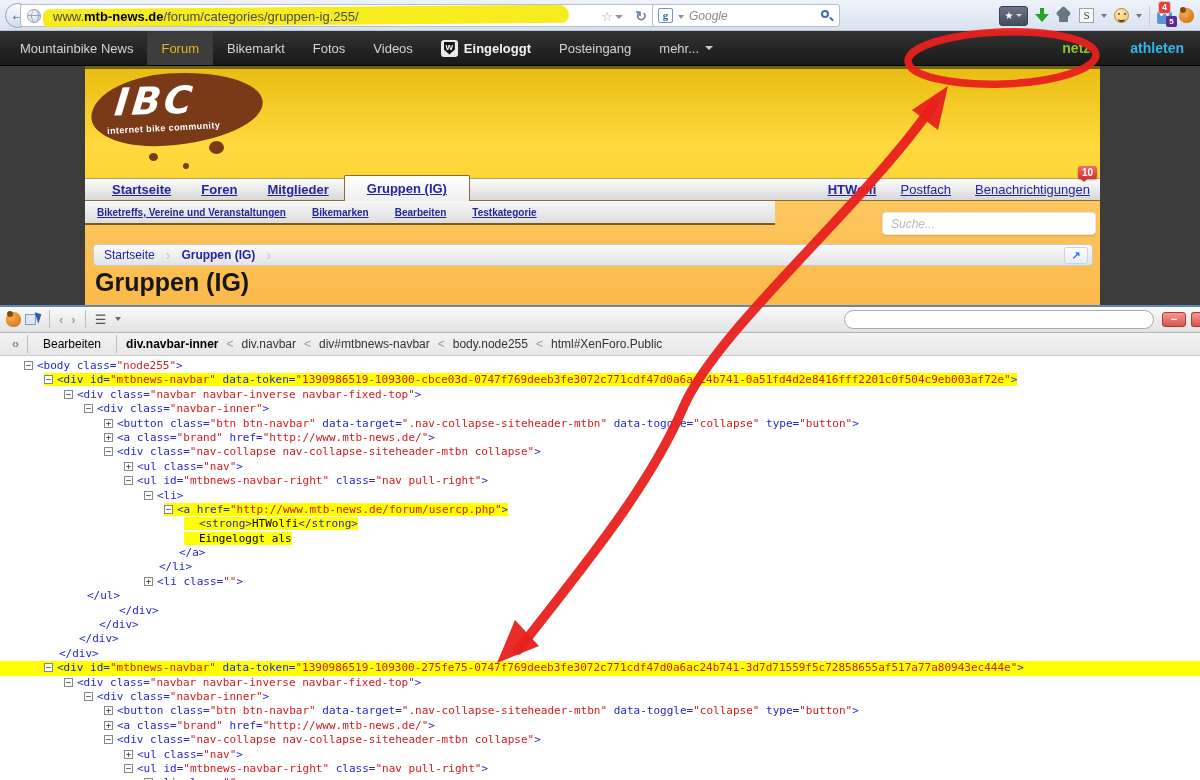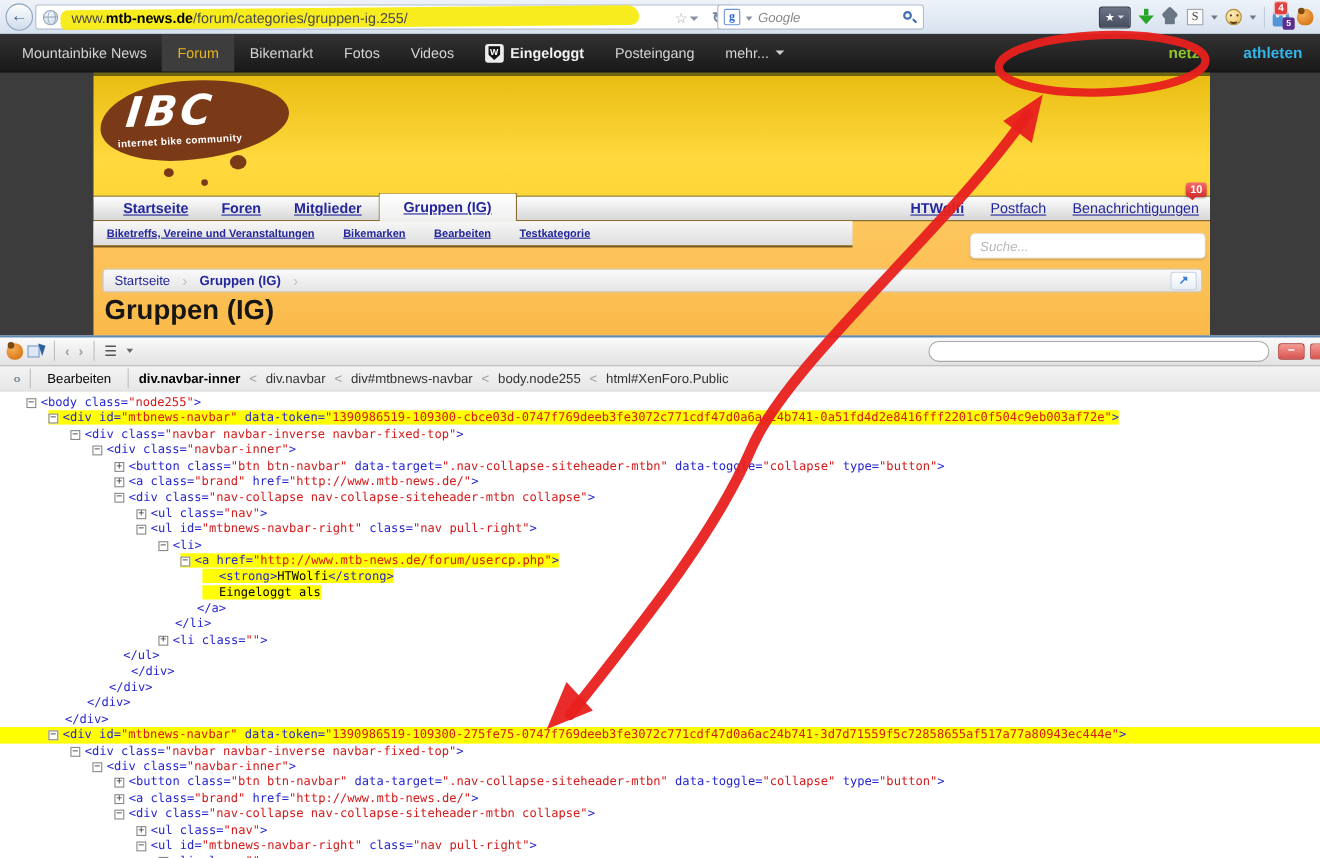--- a/index.html
+++ b/index.html
@@ -6,21 +6,21 @@
   html,body { width:1200px; height:780px; overflow:hidden; background:#3c3c3c;
               font-family:"Liberation Sans", sans-serif; }
   #page { position:relative; width:1200px; height:780px; background:#3c3c3c; }
 
   
   #chrome { position:absolute; left:0; top:0; width:1200px; height:31px;
             background:linear-gradient(#eef3fa,#d8e2ef); border-bottom:1px solid #b9c6d8; }
   .backbtn { position:absolute; left:5px; top:3px; width:25px; height:25px; border-radius:50%;
              background:linear-gradient(#fdfefe,#cfdceb); border:1px solid #8fa3bd;
              text-align:center; line-height:22px; color:#3c5a85; font-size:15px; font-weight:bold; }
-  .urlbar { position:absolute; left:32px; top:4px; width:636px; height:23px; background:#fff;
+  .urlbar { position:absolute; left:20px; top:4px; width:636px; height:23px; background:#fff;
             border:1px solid #b4bdc9; border-radius:3px; }
   .globe { position:absolute; left:6px; top:4px; width:14px; height:14px; border-radius:50%;
            border:1px solid #93a5ba; background:radial-gradient(circle at 35% 30%, #f4f8fc, #c7d6e6); }
   .globe::before { content:""; position:absolute; left:0; right:0; top:5px; border-top:1px solid #93a5ba; }
   .globe::after  { content:""; position:absolute; left:3px; top:0; width:6px; height:12px;
                    border:1px solid #93a5ba; border-radius:50%; border-top:none; border-bottom:none; }
   .url-marker { position:absolute; left:22px; top:2px; width:526px; height:18px; background:#f6ea0b;
                 border-radius:9px 14px 10px 7px; transform:rotate(-0.5deg); opacity:.92; }
   .urltext { position:absolute; left:32px; top:4px; font-size:13px; color:#4a4a4a; white-space:nowrap; }
   .u2 { color:#000; font-weight:bold; }
@@ -372,21 +372,21 @@
         <div class="fb-row" style="padding-left: 104px;"><span><span class="twisty">−</span><span class="t">&lt;div class=</span><span class="v">"nav-collapse nav-collapse-siteheader-mtbn collapse"</span><span class="t">&gt;</span></span></div>
         <div class="fb-row" style="padding-left: 124px;"><span><span class="twisty">+</span><span class="t">&lt;ul class=</span><span class="v">"nav"</span><span class="t">&gt;</span></span></div>
         <div class="fb-row" style="padding-left: 124px;"><span><span class="twisty">−</span><span class="t">&lt;ul id=</span><span class="v">"mtbnews-navbar-right"</span><span class="t"> class=</span><span class="v">"nav pull-right"</span><span class="t">&gt;</span></span></div>
         <div class="fb-row" style="padding-left: 144px;"><span><span class="twisty">−</span><span class="t">&lt;li&gt;</span></span></div>
         <div class="fb-row" style="padding-left: 164px;"><span class="hl"><span class="twisty">−</span><span class="t">&lt;a href=</span><span class="v">"http://www.mtb-news.de/forum/usercp.php"</span><span class="t">&gt;</span></span></div>
         <div class="fb-row" style="padding-left: 184px;"><span class="hl"><span class="nobox"></span><span class="t">&lt;strong&gt;</span><span>HTWolfi</span><span class="t">&lt;/strong&gt;</span></span></div>
         <div class="fb-row" style="padding-left: 184px;"><span class="hl"><span class="nobox"></span><span>Eingeloggt als</span></span></div>
         <div class="fb-row" style="padding-left: 164px;"><span><span class="nobox"></span><span class="t">&lt;/a&gt;</span></span></div>
         <div class="fb-row" style="padding-left: 144px;"><span><span class="nobox"></span><span class="t">&lt;/li&gt;</span></span></div>
         <div class="fb-row" style="padding-left: 144px;"><span><span class="twisty">+</span><span class="t">&lt;li class=</span><span class="v">""</span><span class="t">&gt;</span></span></div>
-        <div class="fb-row" style="padding-left: 97px;"><span><span class="nobox"></span><span class="t">&lt;/ul&gt;</span></span></div>
+        <div class="fb-row" style="padding-left: 72px;"><span><span class="nobox"></span><span class="t">&lt;/ul&gt;</span></span></div>
         <div class="fb-row" style="padding-left: 104px;"><span><span class="nobox"></span><span class="t">&lt;/div&gt;</span></span></div>
         <div class="fb-row" style="padding-left: 84px;"><span><span class="nobox"></span><span class="t">&lt;/div&gt;</span></span></div>
         <div class="fb-row" style="padding-left: 64px;"><span><span class="nobox"></span><span class="t">&lt;/div&gt;</span></span></div>
         <div class="fb-row" style="padding-left: 44px;"><span><span class="nobox"></span><span class="t">&lt;/div&gt;</span></span></div>
         <div class="fb-row hlfull" style="padding-left: 44px;"><span class="hl"><span class="twisty">−</span><span class="t">&lt;div id=</span><span class="v">"mtbnews-navbar"</span><span class="t"> data-token=</span><span class="v">"1390986519-109300-275fe75-0747f769deeb3fe3072c771cdf47d0a6ac24b741-3d7d71559f5c72858655af517a77a80943ec444e"</span><span class="t">&gt;</span></span></div>
         <div class="fb-row" style="padding-left: 64px;"><span><span class="twisty">−</span><span class="t">&lt;div class=</span><span class="v">"navbar navbar-inverse navbar-fixed-top"</span><span class="t">&gt;</span></span></div>
         <div class="fb-row" style="padding-left: 84px;"><span><span class="twisty">−</span><span class="t">&lt;div class=</span><span class="v">"navbar-inner"</span><span class="t">&gt;</span></span></div>
         <div class="fb-row" style="padding-left: 104px;"><span><span class="twisty">+</span><span class="t">&lt;button class=</span><span class="v">"btn btn-navbar"</span><span class="t"> data-target=</span><span class="v">".nav-collapse-siteheader-mtbn"</span><span class="t"> data-toggle=</span><span class="v">"collapse"</span><span class="t"> type=</span><span class="v">"button"</span><span class="t">&gt;</span></span></div>
         <div class="fb-row" style="padding-left: 104px;"><span><span class="twisty">+</span><span class="t">&lt;a class=</span><span class="v">"brand"</span><span class="t"> href=</span><span class="v">"http://www.mtb-news.de/"</span><span class="t">&gt;</span></span></div>
         <div class="fb-row" style="padding-left: 104px;"><span><span class="twisty">−</span><span class="t">&lt;div class=</span><span class="v">"nav-collapse nav-collapse-siteheader-mtbn collapse"</span><span class="t">&gt;</span></span></div>

